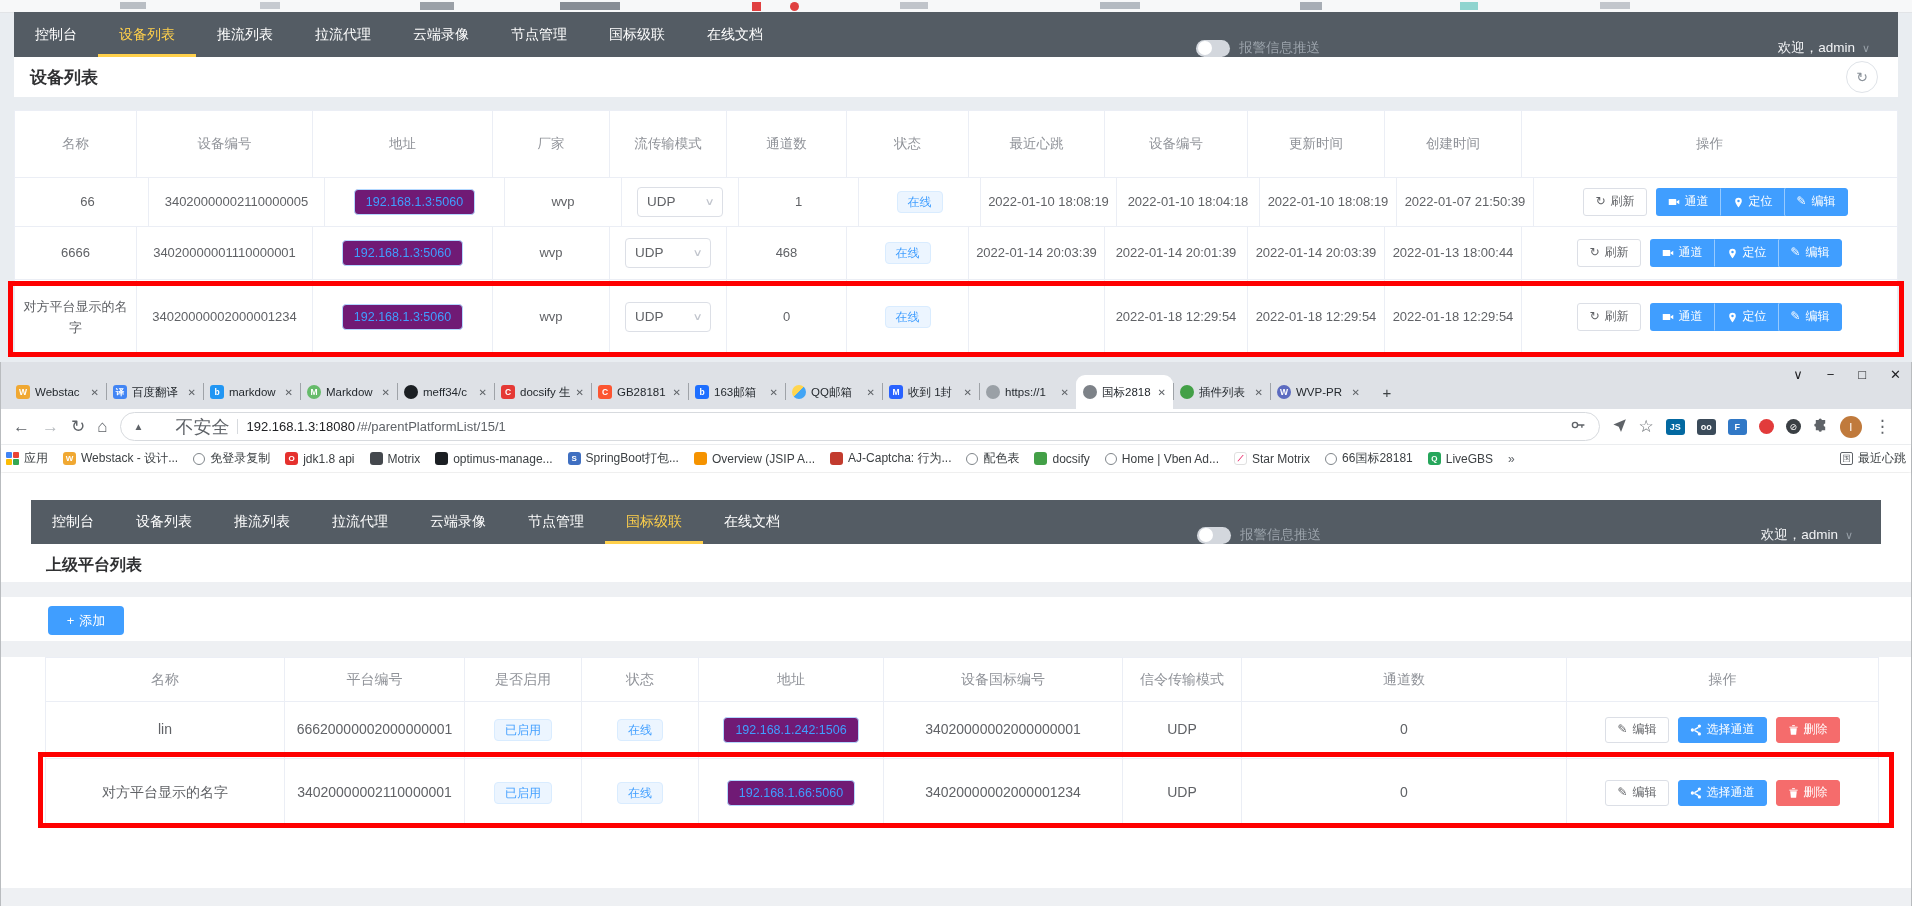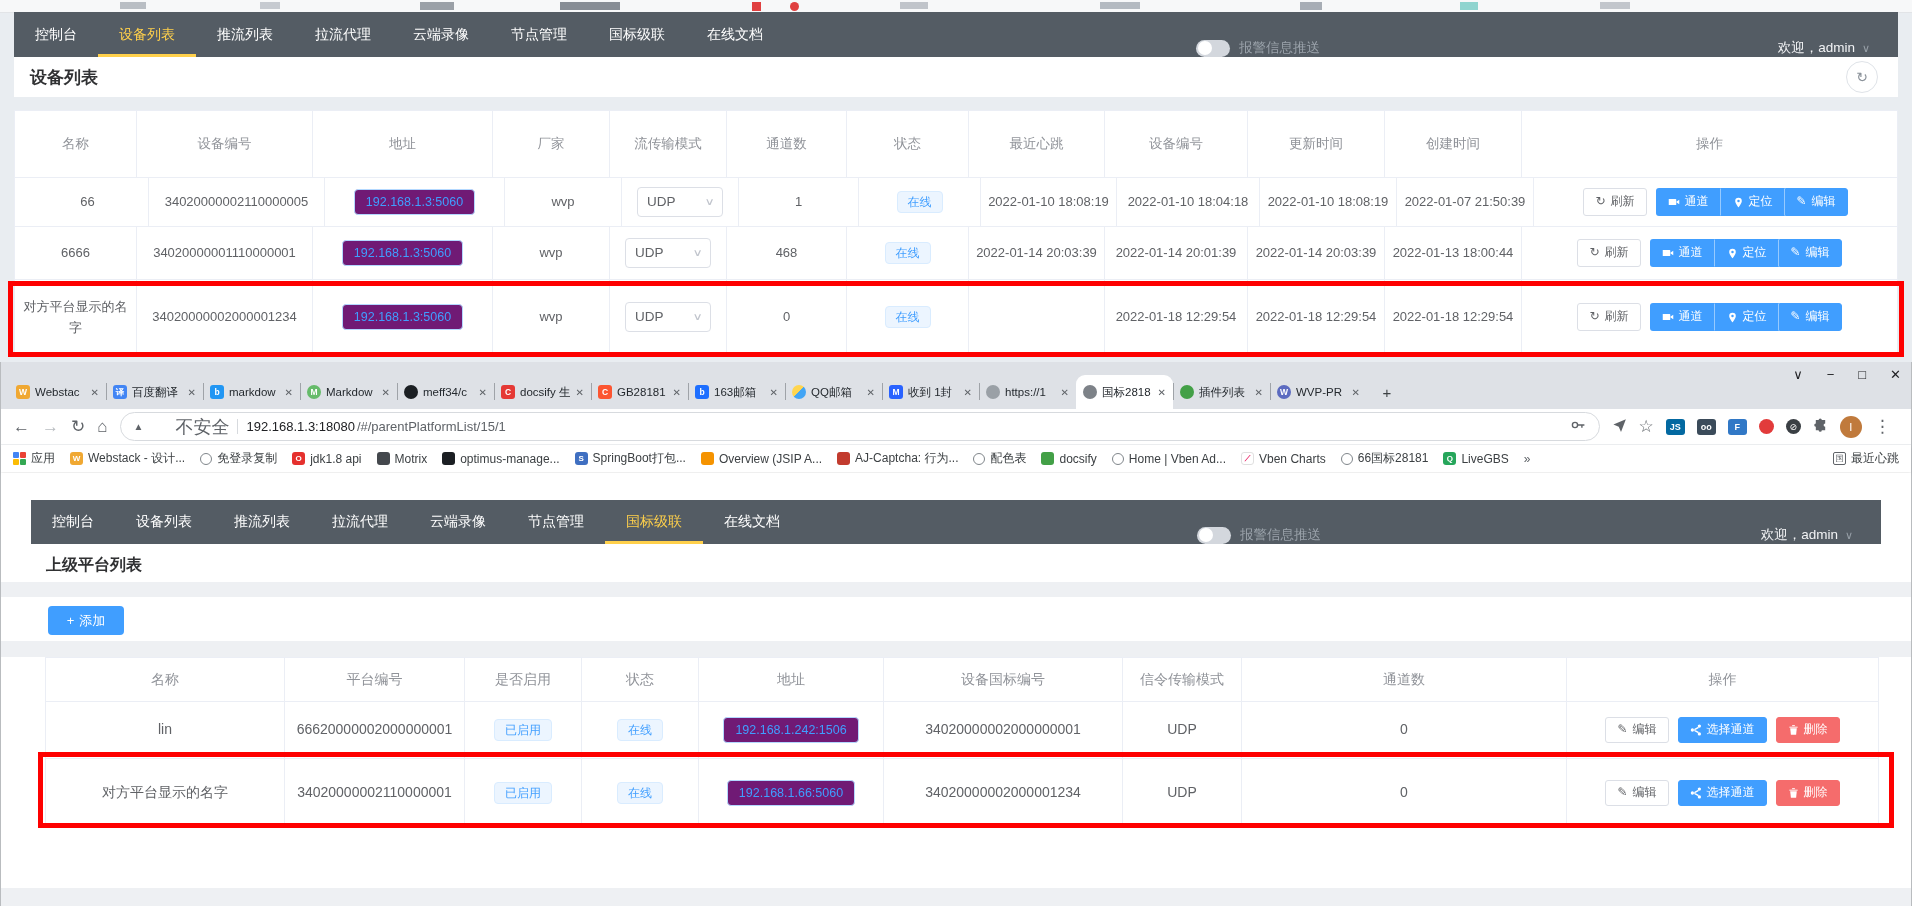--- a/index.html
+++ b/index.html
@@ -83,21 +83,21 @@
   #omnibox .sec{color:#5f6368;font-size:18px;margin-left:24px;}
   #omnibox .sep{width:1px;height:15px;background:#d7dade;}
   #omnibox .host{color:#202124;font-size:13px;}
   #omnibox .path{color:#5f6368;font-size:13px;}
   .ext-badge{width:19px;height:16px;border-radius:3px;display:flex;align-items:center;justify-content:center;
        color:#fff;font-size:9px;font-weight:bold;cursor:pointer;}
   .dotic{width:15px;height:15px;border-radius:50%;cursor:pointer;display:flex;align-items:center;justify-content:center;color:#fff;font-size:9px;}
   #avatar{width:22px;height:22px;border-radius:50%;background:#c07a3c;color:#fff;display:flex;align-items:center;justify-content:center;
        font-size:11px;cursor:pointer;}
   #bookmarks{position:absolute;left:0;top:83px;width:100%;height:27px;background:#fff;display:flex;align-items:center;
-       padding:0 12px;box-sizing:border-box;gap:15px;font-size:12px;color:#3c4043;
+       padding:0 5px;box-sizing:border-box;gap:15px;font-size:12px;color:#3c4043;
        box-shadow:0 2px 3px rgba(0,0,0,.08);}
   .bm{display:flex;align-items:center;gap:5px;cursor:pointer;white-space:nowrap;}
   .ico{width:13px;height:13px;border-radius:3px;flex:none;display:flex;align-items:center;justify-content:center;color:#fff;font-size:8px;font-weight:bold;}
   .globe{border:1.5px solid #80868b;border-radius:50%;background:#fff;box-sizing:border-box;width:12px;height:12px;}
   .apps-grid{width:13px;height:13px;display:grid;grid-template-columns:6px 6px;grid-template-rows:6px 6px;gap:1px;}
   .apps-grid b{display:block;border-radius:1px;}
   .rl-ico{width:13px;height:13px;border:1.5px solid #5f6368;border-radius:2px;box-sizing:border-box;color:#5f6368;font-size:8px;display:flex;align-items:center;justify-content:center;}
   
   #page2{position:absolute;left:0;top:111px;width:100%;height:433px;background:#fff;}
   .gray-strip{position:absolute;left:0;width:100%;background:#eef0f3;}
@@ -473,21 +473,21 @@
     <span class="bm">
         <span class="ico round" style="background:#43a047;"></span>
         <span>docsify</span>
       </span>
     <span class="bm">
         <span class="globe"></span>
         <span>Home | Vben Ad...</span>
       </span>
     <span class="bm">
         <span class="ico" style="background:#fff;border:1px solid #e0e0e0;color:#e91e63;box-sizing:border-box;">⟋</span>
-        <span>Vben Charts</span>
+        <span>Star Motrix</span>
       </span>
     <span class="bm">
         <span class="globe"></span>
         <span>66国标28181</span>
       </span>
     <span class="bm">
         <span class="ico round" style="background:#26a65b;">Q</span>
         <span>LiveGBS</span>
       </span>
     <span class="bm" style="color:#5f6368;">»</span>

